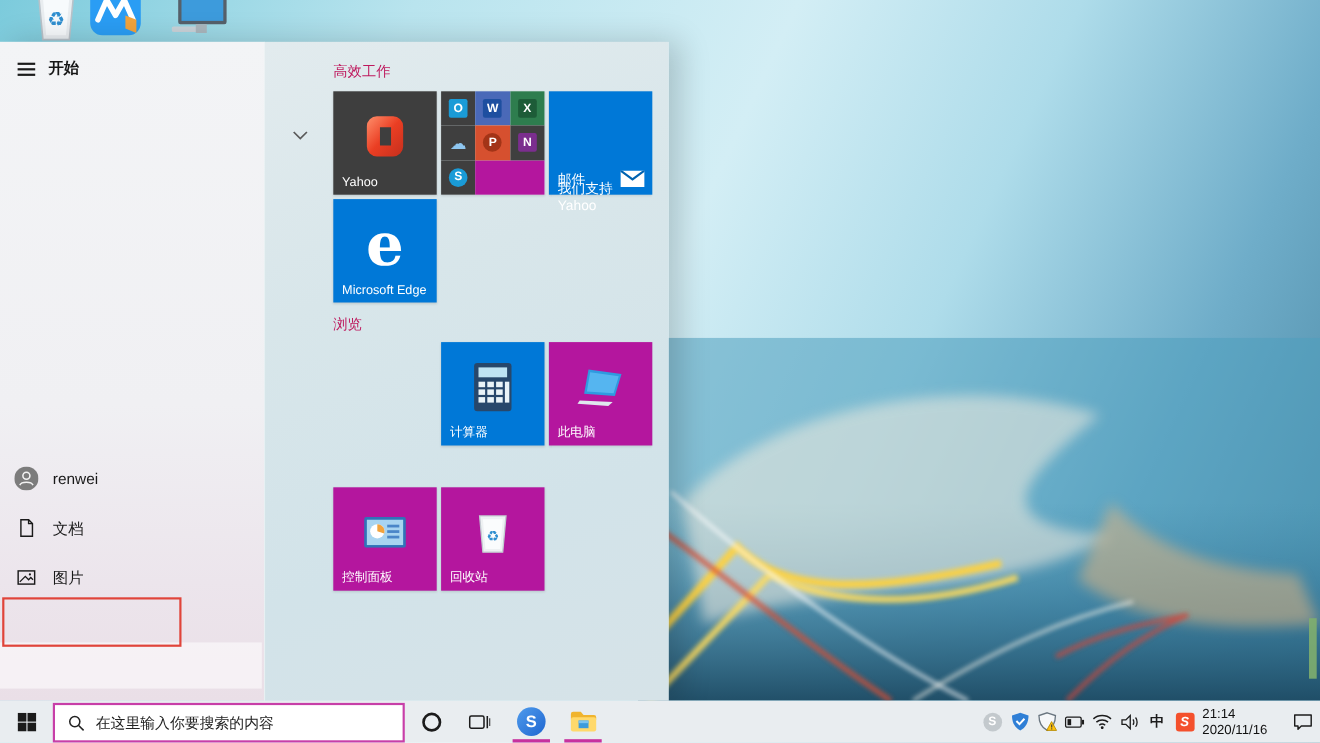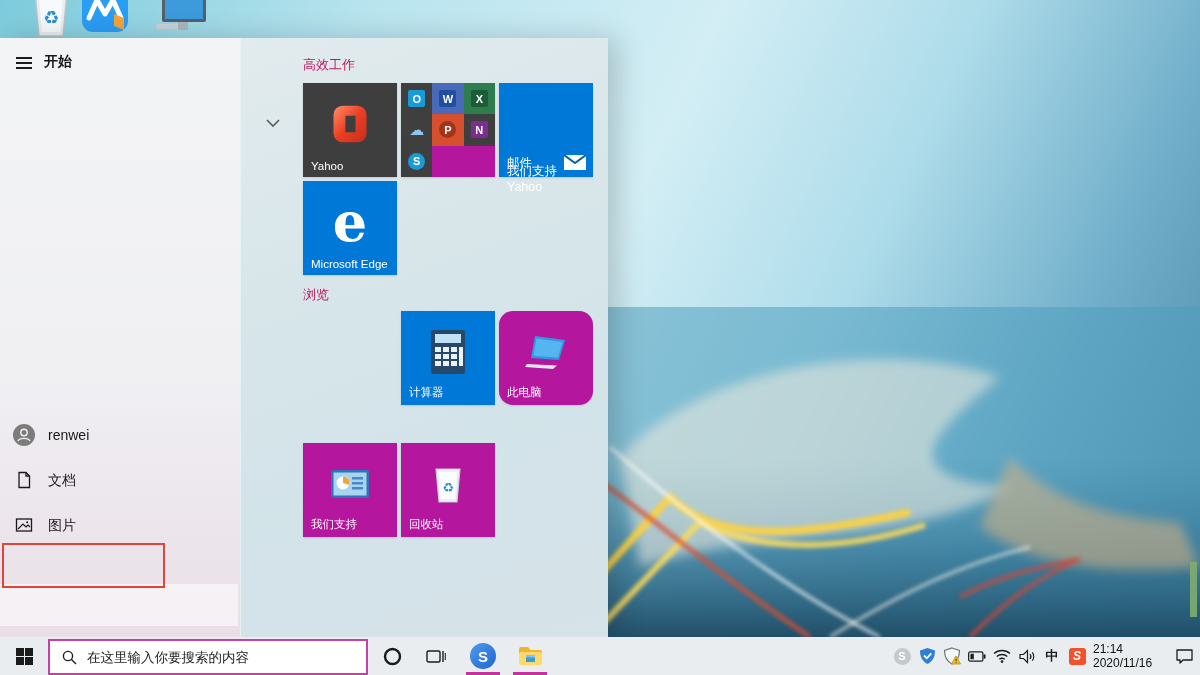--- a/index.html
+++ b/index.html
@@ -261,40 +261,40 @@
           <rect x="22" y="24" width="6" height="5"></rect>
         <rect x="6" y="31" width="6" height="5"></rect>
           <rect x="14" y="31" width="6" height="5"></rect>
           <rect x="22" y="31" width="6" height="5"></rect>
         <rect x="30" y="17" width="4" height="19"></rect>
       </g>
     </svg>
     <span class="tlbl">计算器</span>
   </div>
 
-  <div class="tile t-mag" style="left:499px; top:273px;border-radius:14px;">
+  <div class="tile t-mag" style="left:499px; top:273px;">
     <svg class="cicon" width="46" height="36" viewBox="0 0 46 36">
       <path d="M12 2 L42 6 L36 26 L8 24 Z" fill="#2f9ae0"></path>
       <path d="M13.5 4.5 L39.5 8 L34.8 23.5 L10.5 21.8 Z" fill="#55b5f0"></path>
       <path d="M4 30 L34 31.5 L30 35 L2 33 Z" fill="#dfe8ee"></path>
     </svg>
     <span class="tlbl">此电脑</span>
   </div>
 
   <div class="tile t-mag" style="left:303px; top:405px;">
     <svg class="cicon" width="38" height="28" viewBox="0 0 38 28">
       <rect x="0" y="0" width="38" height="28" rx="2" fill="#2f73b8"></rect>
       <rect x="2.5" y="2.5" width="33" height="23" fill="#a8d4f0"></rect>
       <circle cx="12" cy="13" r="6.5" fill="#fff"></circle>
       <path d="M12 13 L12 6.5 A6.5 6.5 0 0 1 18.2 15 Z" fill="#f2a33c"></path>
       <rect x="21" y="7" width="11" height="2.5" fill="#4a86c8"></rect>
       <rect x="21" y="12" width="11" height="2.5" fill="#4a86c8"></rect>
       <rect x="21" y="17" width="11" height="2.5" fill="#4a86c8"></rect>
     </svg>
-    <span class="tlbl">我们支持</span>
+    <span class="tlbl">控制面板</span>
   </div>
 
   <div class="tile t-mag" style="left:401px; top:405px;">
     <svg class="cicon" width="32" height="38" viewBox="0 0 32 38">
       <path d="M4 4 L28 4 L25 37 L7 37 Z" fill="#eef1f3" stroke="#c3cbd1" stroke-width="1.2"></path>
       <path d="M7 7 L25 7 L22.7 34 L9.3 34 Z" fill="#fafcfd"></path>
       <text x="16" y="27" font-size="13" text-anchor="middle" fill="#2f8fd0">♻</text>
     </svg>
     <span class="tlbl">回收站</span>
   </div>

